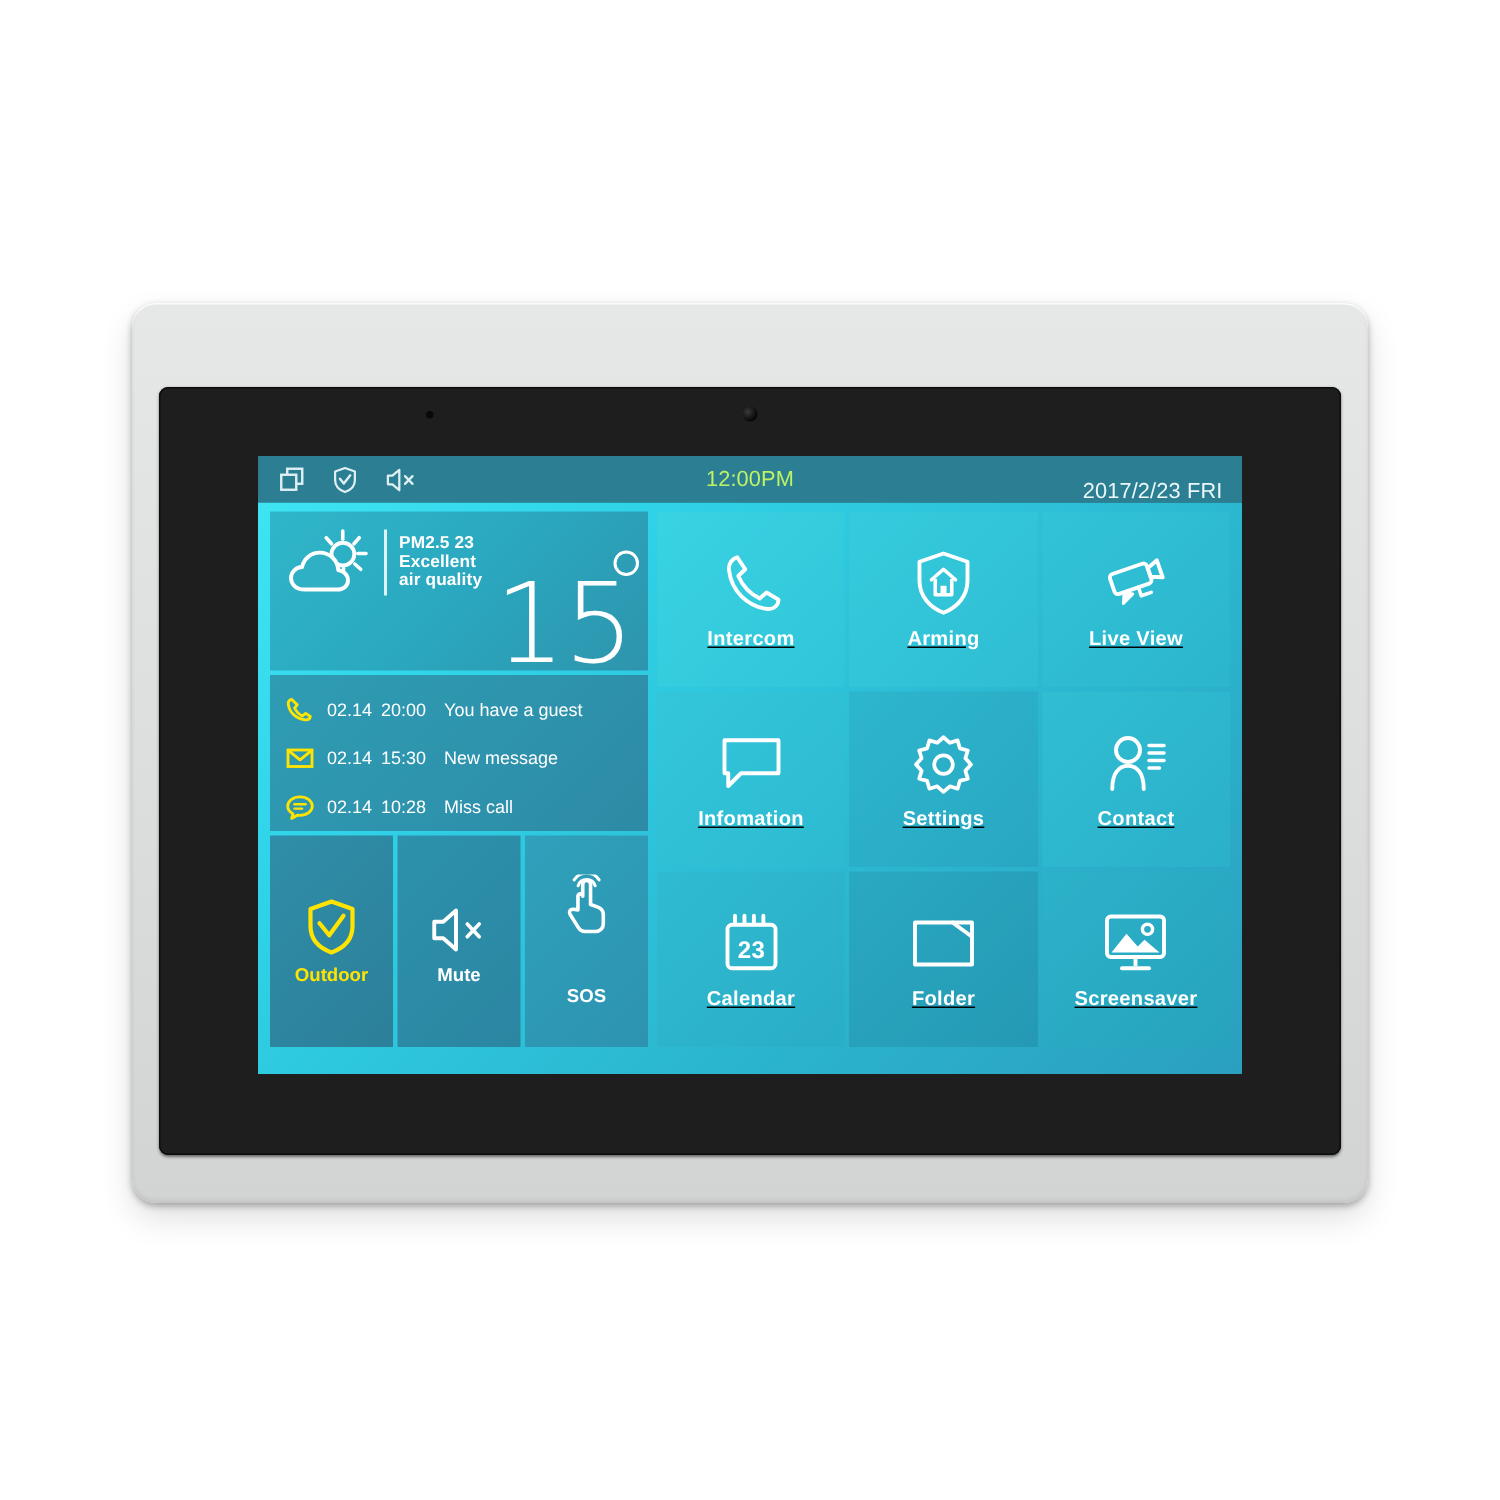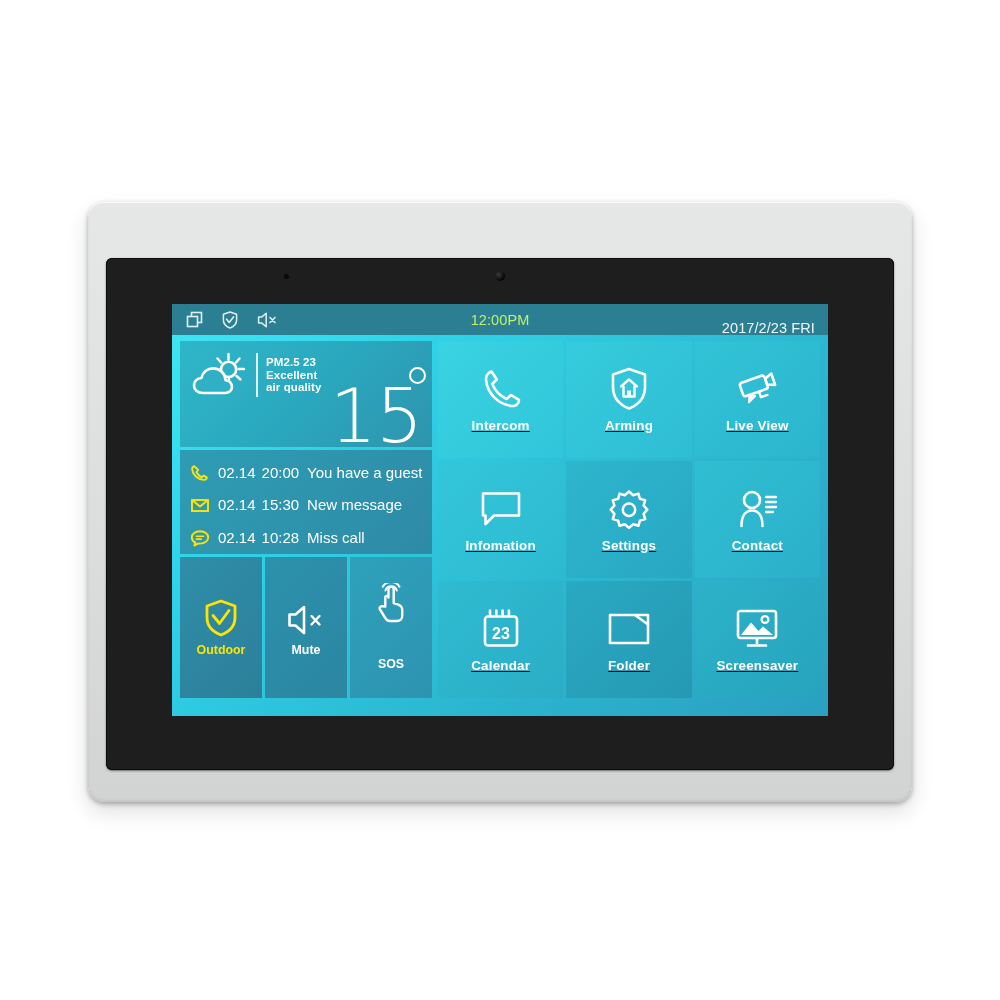--- a/index.html
+++ b/index.html
@@ -90,21 +90,21 @@
     width:13px;height:13px;border:2px solid #fff;border-radius:50%;
   }
 
   
   .notifs{
     height:104px;margin-top:3px;box-sizing:border-box;
     background:linear-gradient(135deg,#2f9cb4 0%,#2e93ad 55%,#2e8aa6 100%);
     padding:7px 6px 0 10px;
     display:flex;flex-direction:column;justify-content:space-around;
   }
-  .nrow{display:flex;color:#fff;font-size:15px;white-space:nowrap;}
+  .nrow{display:flex;align-items:center;color:#fff;font-size:12px;white-space:nowrap;}
   .nicon{width:20px;height:18px;flex:none;margin-right:8px;}
   .ndate{min-width:30px;}
   .ntime{margin-left:6px;min-width:34px;}
   .ntext{margin-left:8px;}
 
   
   .quick{
     flex:1;margin-top:3px;display:flex;gap:3px;
   }
   .qa{

